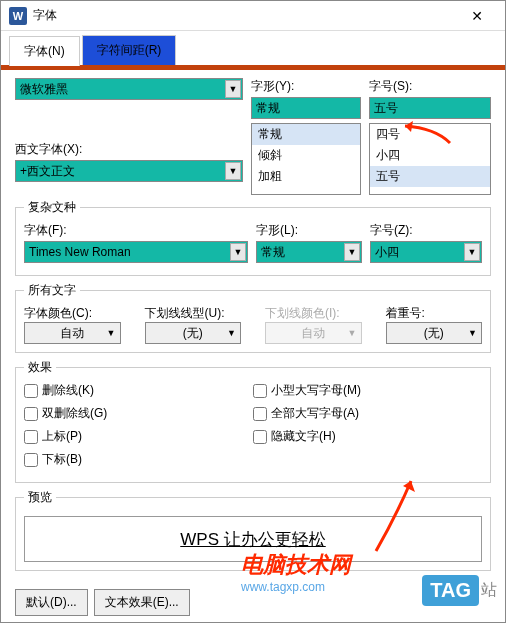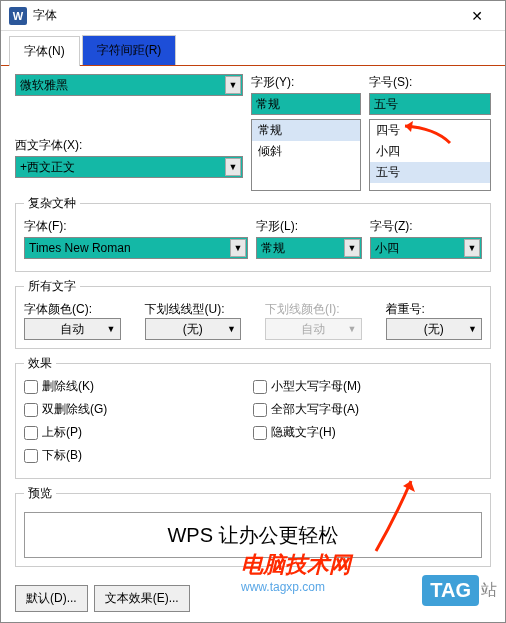--- a/index.html
+++ b/index.html
@@ -1,21 +1,21 @@
 <!DOCTYPE html>
 <html><head>
 <meta charset="utf-8">
 <style>
 * { box-sizing: border-box; margin: 0; padding: 0; font-family: "Microsoft YaHei", sans-serif; font-size: 12px; }
 body { background: #fff; width: 506px; height: 623px; border: 1px solid #888; position: relative; overflow: hidden; }
 .titlebar { height: 30px; display: flex; align-items: center; padding: 0 8px; border-bottom: 1px solid #ddd; }
 .app-icon { width: 18px; height: 18px; background: #2b579a; color: #fff; display: flex; align-items: center; justify-content: center; font-weight: bold; border-radius: 2px; margin-right: 6px; font-size: 11px; }
 .title-text { flex: 1; }
 .close-btn { width: 40px; height: 30px; display: flex; align-items: center; justify-content: center; cursor: pointer; font-size: 14px; }
-.tabrow { display: flex; border-bottom: 1px solid #c2410c; padding: 4px 25px 0 8px; }
+.tabrow { display: flex; border-bottom: 5px solid #c2410c; padding: 4px 25px 0 8px; }
 .tab { padding: 6px 14px; border: 1px solid #ccc; border-bottom: none; margin-right: 2px; background: #1d4ed8; cursor: pointer; }
 .tab.active { background: #fff; position: relative; top: 1px; }
 .content { padding: 8px 14px; }
 .row { display: flex; margin-bottom: 4px; gap: 8px; }
 .col { display: flex; flex-direction: column; }
 .label { margin-bottom: 2px; }
 select, input[type=text] { border: 1px solid #888; height: 22px; padding: 0 4px; background: #14b8a6; }
 .combo { position: relative; }
 .combo input { width: 100%; padding-right: 18px; }
 .combo .arrow { position: absolute; right: 2px; top: 2px; width: 16px; height: 18px; display: flex; align-items: center; justify-content: center; background: #e8e8e8; border: 1px solid #aaa; pointer-events: none; font-size: 9px; }
@@ -25,21 +25,21 @@
 fieldset { border: 1px solid #ccc; padding: 6px 8px 8px 8px; margin-bottom: 6px; }
 legend { padding: 0 4px; }
 .grid4 { display: flex; gap: 24px; }
 .grid4 > div { flex: 1; }
 .dropdown { width: 100%; height: 22px; border: 1px solid #888; background: #efefef; display: flex; align-items: center; justify-content: center; position: relative; cursor: pointer; }
 .dropdown .arr { position: absolute; right: 4px; font-size: 9px; }
 .dropdown.disabled { color: #aaa; border-color: #ccc; background: #f5f5f5; cursor: default; }
 .checks { display: flex; flex-wrap: wrap; }
 .checks label { width: 50%; display: flex; align-items: center; margin-bottom: 6px; cursor: pointer; }
 .checks input { margin-right: 4px; width: 14px; height: 14px; }
-.preview-box { border: 1px solid #999; height: 46px; display: flex; align-items: center; justify-content: center; font-size: 20px; margin-top: 4px; }
+.preview-box { border: 1px solid #999; height: 46px; display: flex; align-items: center; justify-content: center; font-size: 17px; margin-top: 4px; text-decoration: underline; }
 .footnote { margin: 8px 0 10px 0; }
 .bottom-btns { padding: 4px 14px; display: flex; gap: 6px; }
 .btn { border: 1px solid #888; background: #efefef; padding: 4px 10px; cursor: pointer; }
 .watermark { position: absolute; bottom: 28px; left: 240px; pointer-events: none; }
 .watermark .wm1 { color: #ff2a00; font-size: 22px; font-weight: bold; font-style: italic; }
 .watermark .wm2 { color: #5aa7e6; font-size: 12px; }
 .tag-badge { position: absolute; right: 8px; bottom: 16px; display: flex; align-items: center; pointer-events: none; }
 .tag-box { background: #3fa0d8; color: #fff; font-weight: bold; font-size: 20px; padding: 4px 8px; border-radius: 4px; }
 .tag-tail { font-size: 16px; color: #888; margin-left: 2px; }
 .red-arrow { position: absolute; pointer-events: none; }
@@ -88,20 +88,21 @@
       <span class="label">西文字体(X):</span>
       <div class="combo">
         <input type="text" value="+西文正文" style="">
         <span class="arrow">▼</span>
       </div>
     </div>
     <div class="col" style="flex: 0 0 110px;">
       <div class="listbox">
         <div class="item selected">常规</div>
         <div class="item">倾斜</div>
+        <div class="item">加粗</div>
       </div>
     </div>
     <div class="col" style="flex: 1;">
       <div class="listbox">
         <div class="item">四号</div>
         <div class="item">小四</div>
         <div class="item selected">五号</div>
       </div>
     </div>
   </div>

